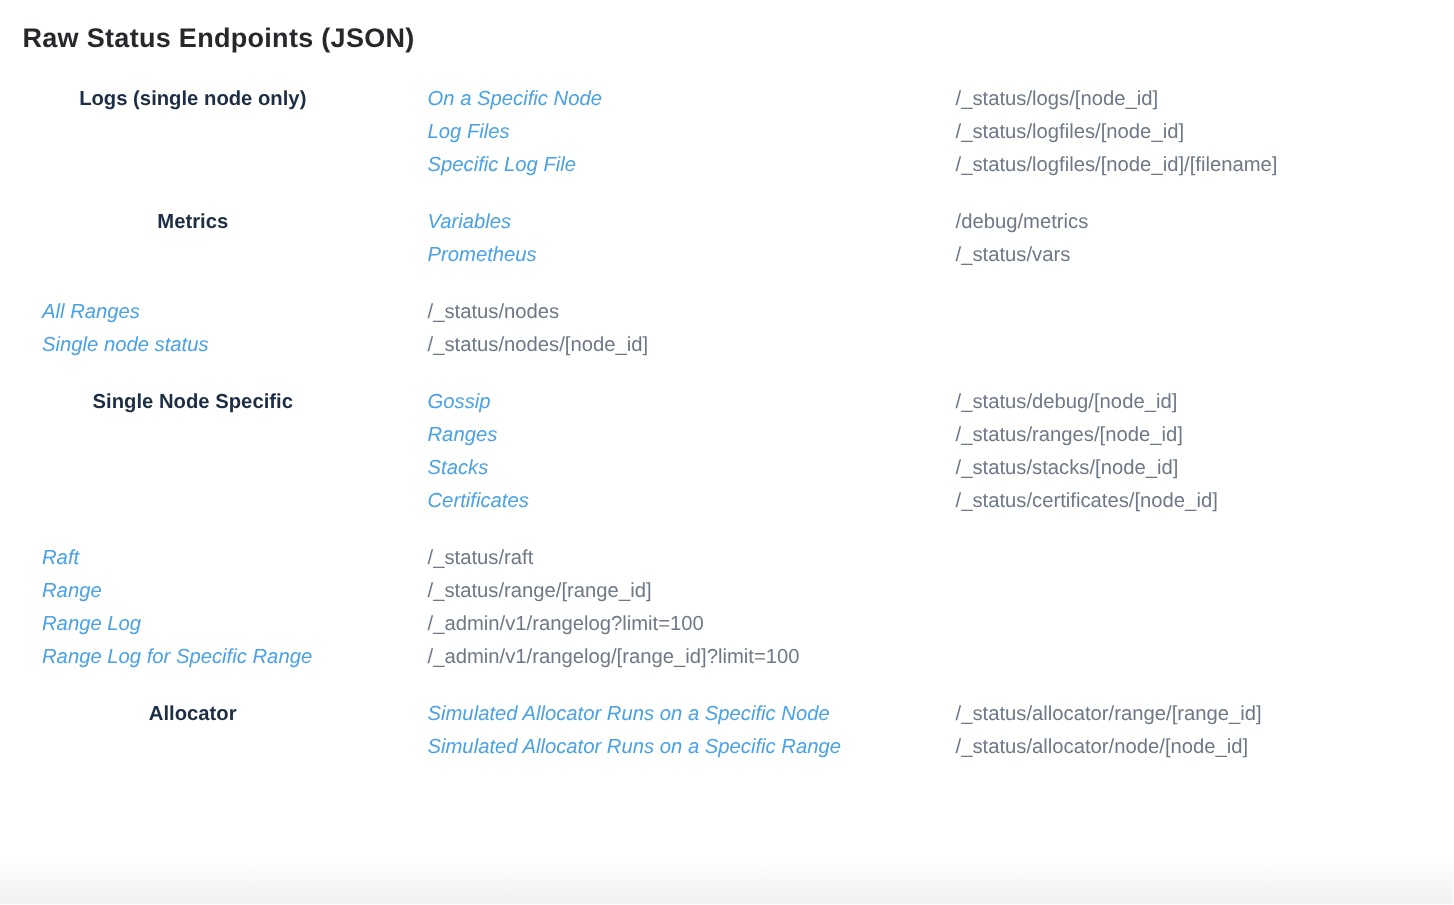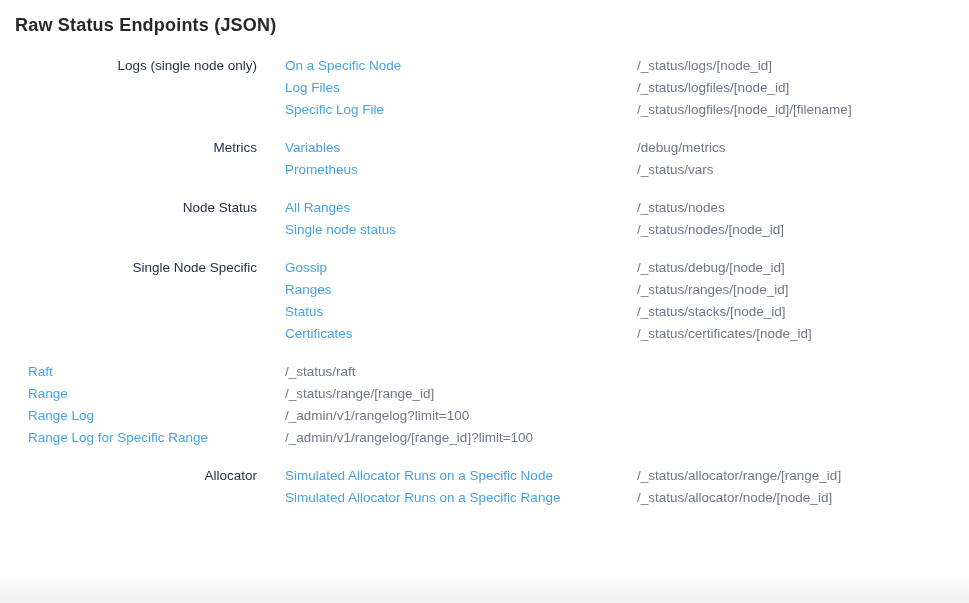--- a/index.html
+++ b/index.html
@@ -23,29 +23,30 @@
   }
   .groups { margin-top: 18px; }
   .group {
     display: grid;
     grid-template-columns: 257px 352px auto;
     margin-bottom: 16px;
     font-size: 13.5px;
     line-height: 22px;
   }
   .cat {
-    text-align: right;
+    text-align: center;
     color: var(--category-color, #1d2e44);
-    font-weight: 400;
+    font-weight: 700;
   }
   .links { padding-left: 28px; display: flex; flex-direction: column; align-items: flex-start; }
   .links a {
     color: var(--link-color, #4aa2e4);
     text-decoration: none;
     cursor: pointer;
+    font-style: italic;
   }
   .endpoints { padding-left: 28px; color: var(--endpoint-color, #6e7887); }
   .footer-band {
     position: absolute;
     left: 0; bottom: 0;
     width: 100%; height: 30px;
     background: linear-gradient(to bottom, rgba(241,241,242,0) 0%, #f1f1f2 90%);
   }
 </style>
 </head>
@@ -74,37 +75,36 @@
           <a href="#">Variables</a>
           <a href="#">Prometheus</a>
         </div>
     <div class="endpoints">
           <div>/debug/metrics</div>
           <div>/_status/vars</div>
         </div>
   </div>
 
   <div class="group">
-    <div class="cat">Node Status</div>
     <div class="links">
           <a href="#">All Ranges</a>
           <a href="#">Single node status</a>
         </div>
     <div class="endpoints">
           <div>/_status/nodes</div>
           <div>/_status/nodes/[node_id]</div>
         </div>
   </div>
 
   <div class="group">
     <div class="cat">Single Node Specific</div>
     <div class="links">
           <a href="#">Gossip</a>
           <a href="#">Ranges</a>
-          <a href="#">Status</a>
+          <a href="#">Stacks</a>
           <a href="#">Certificates</a>
         </div>
     <div class="endpoints">
           <div>/_status/debug/[node_id]</div>
           <div>/_status/ranges/[node_id]</div>
           <div>/_status/stacks/[node_id]</div>
           <div>/_status/certificates/[node_id]</div>
         </div>
   </div>
 

